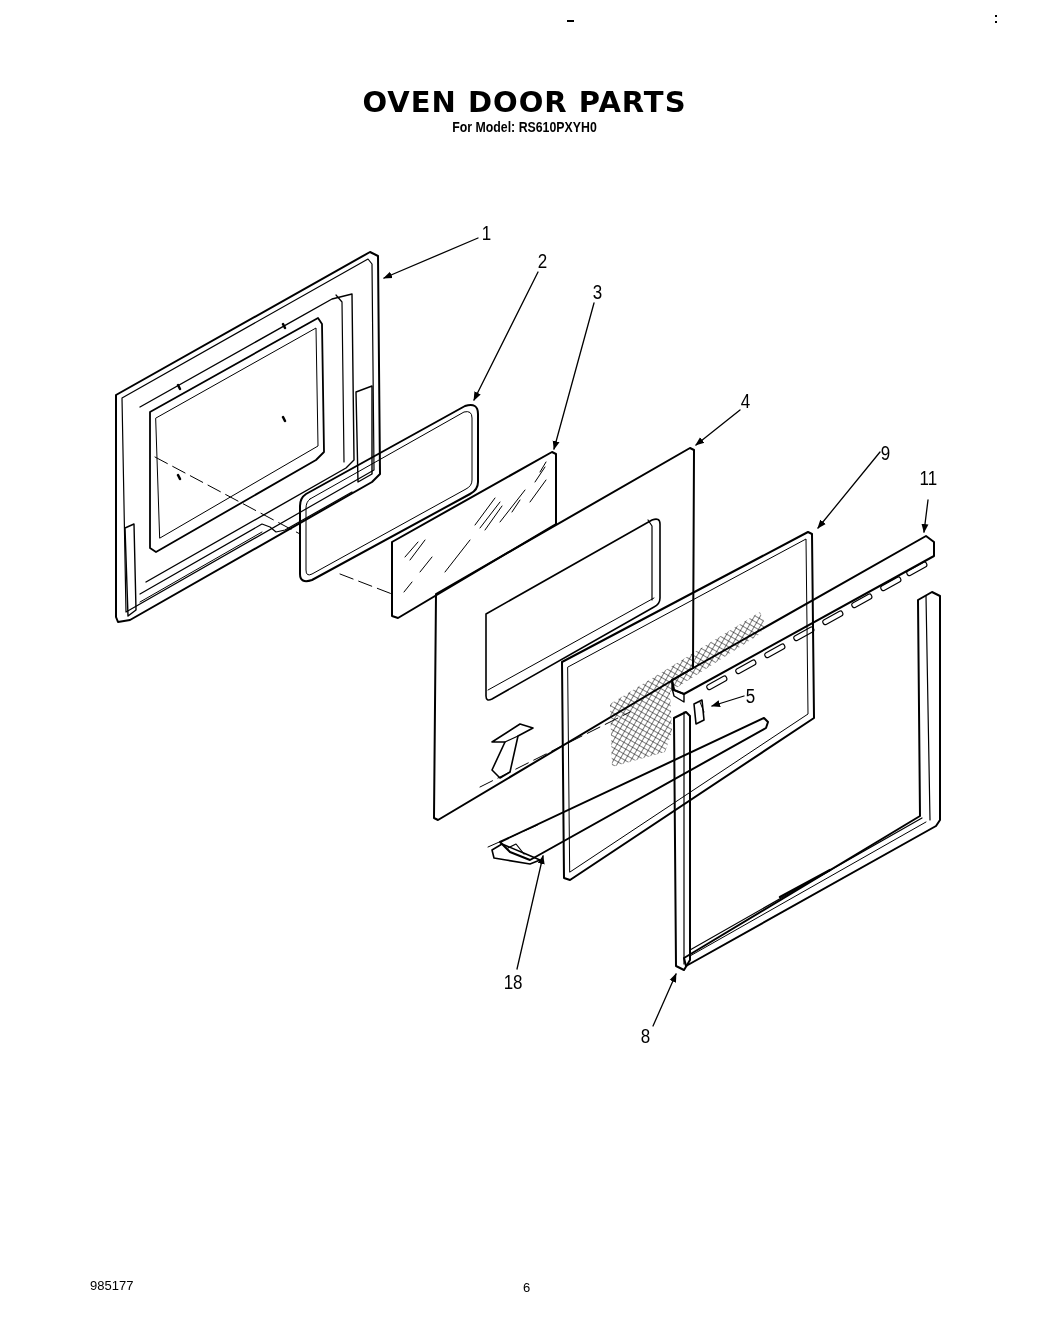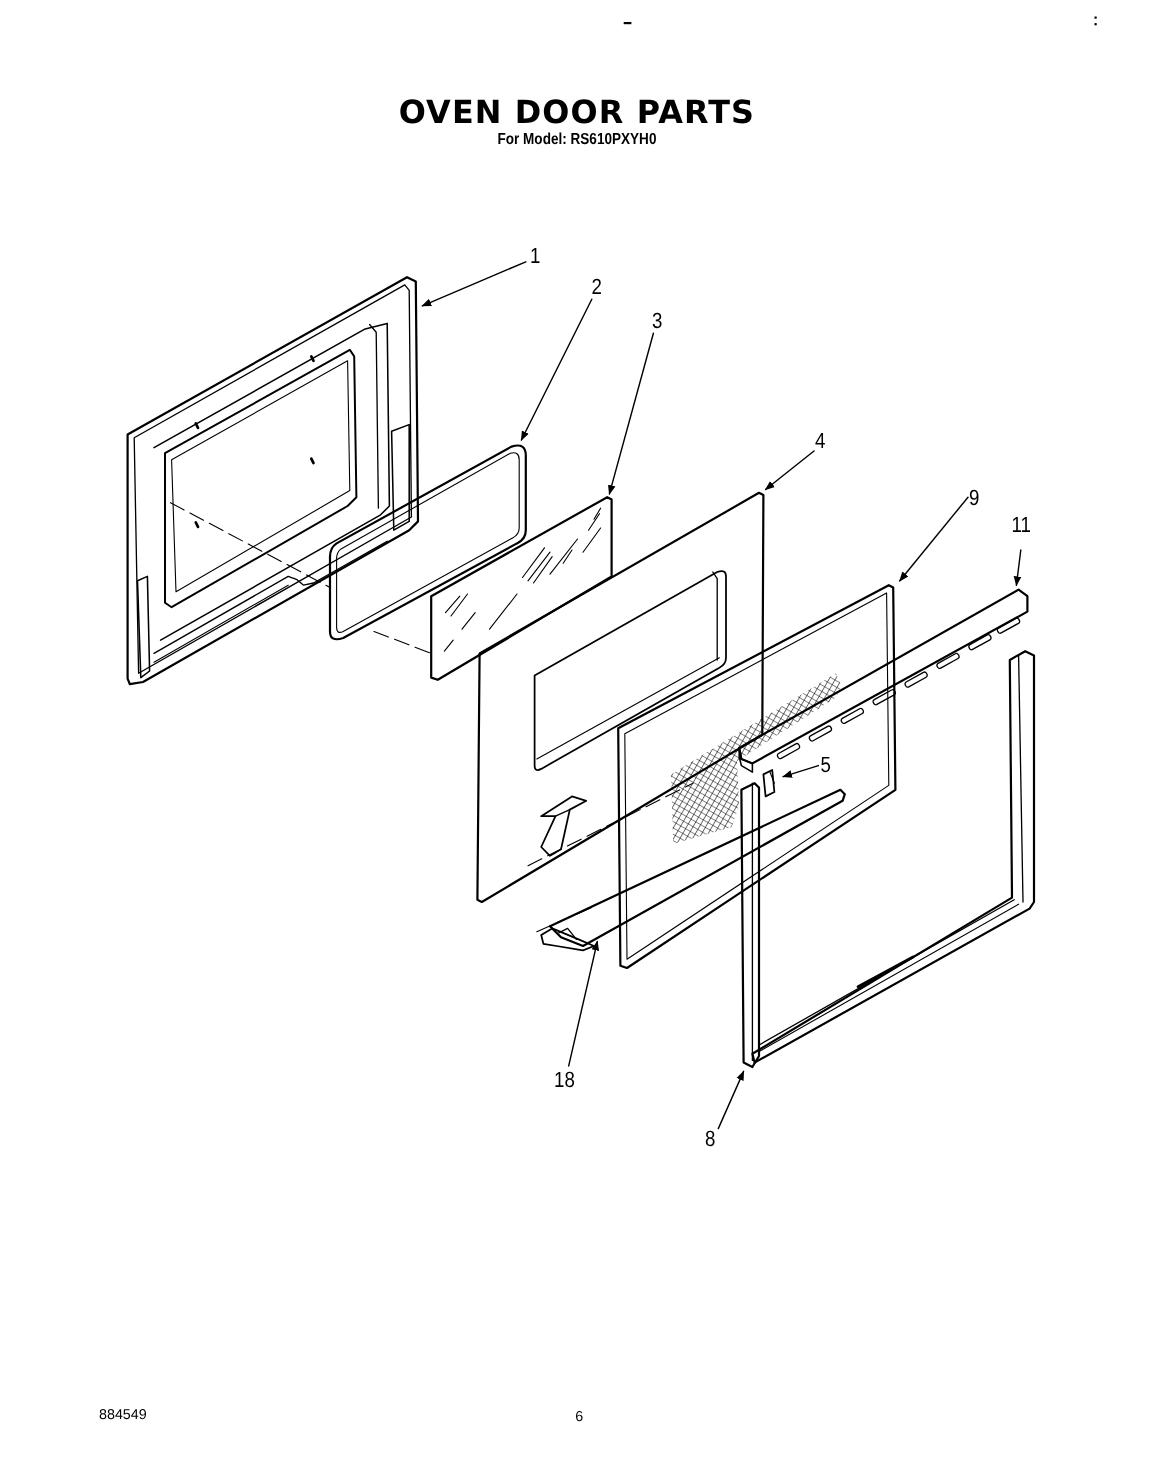--- a/index.html
+++ b/index.html
@@ -150,15 +150,15 @@
   <div class="callout" style="left:481px;top:211px;">1</div>
   <div class="callout" style="left:537px;top:239px;">2</div>
   <div class="callout" style="left:592px;top:270px;">3</div>
   <div class="callout" style="left:740px;top:379px;">4</div>
   <div class="callout" style="left:880px;top:431px;">9</div>
   <div class="callout" style="left:918px;top:456px;">11</div>
   <div class="callout" style="left:745px;top:674px;">5</div>
   <div class="callout" style="left:502px;top:960px;">18</div>
   <div class="callout" style="left:640px;top:1014px;">8</div>
 
-  <div class="footer-left">884549</div>
+  <div class="footer-left">985177</div>
   <div class="footer-center">6</div>
 </div>
 
 </body></html>

